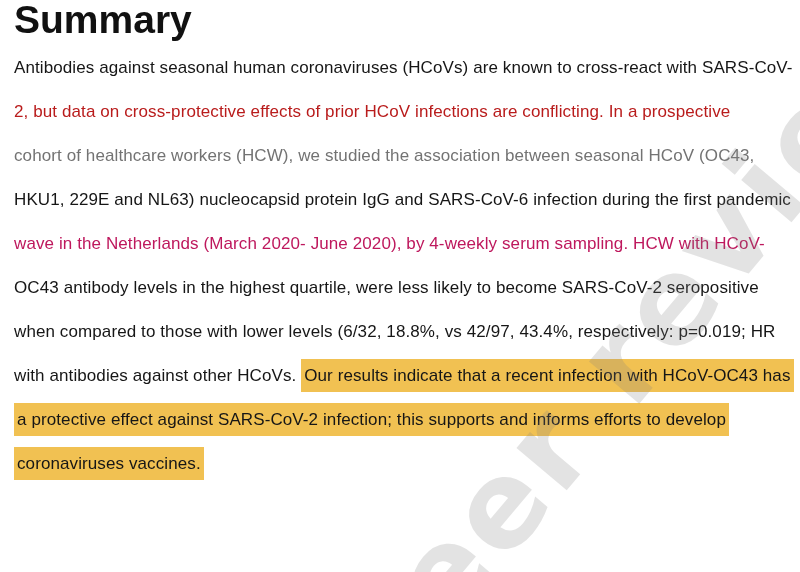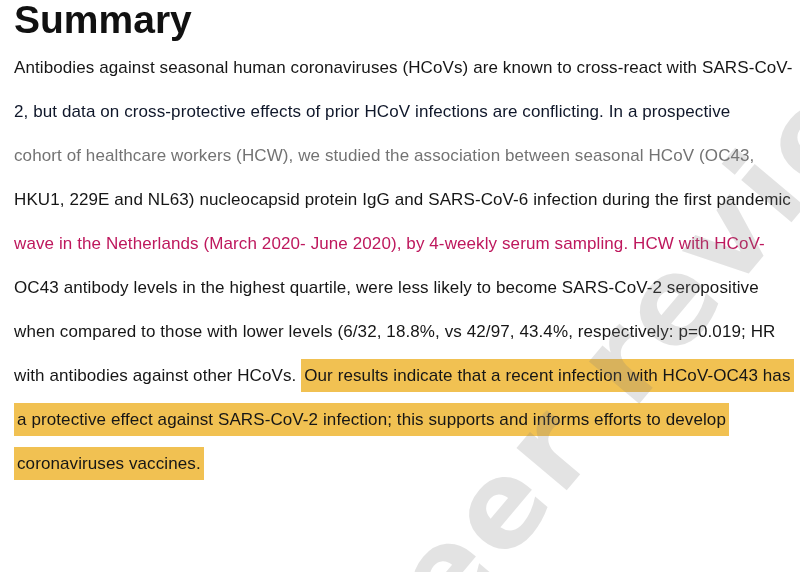--- a/index.html
+++ b/index.html
@@ -62,21 +62,21 @@
 <body>
 
 <div class="page">
 
   <div class="watermark" style="color: rgba(128, 128, 128, 0.22);">peer reviewed</div>
 
   <div class="heading">Summary</div>
 
   <div class="body-text">
       <div class="line" style="color: rgb(22, 22, 22);"><span>Antibodies against seasonal human coronaviruses (HCoVs) are known to cross-react with SARS-CoV-</span></div>
-      <div class="line" style="color: #0f172a;"><span>2, but data on cross-protective effects of prior HCoV infections are conflicting. In a prospective</span></div>
+      <div class="line" style="color: #b91c1c;"><span>2, but data on cross-protective effects of prior HCoV infections are conflicting. In a prospective</span></div>
       <div class="line" style="color: #737373;"><span>cohort of healthcare workers (HCW), we studied the association between seasonal HCoV (OC43,</span></div>
       <div class="line" style="color: rgb(22, 22, 22);"><span>HKU1, 229E and NL63) nucleocapsid protein IgG and SARS-CoV-6 infection during the first pandemic</span></div>
       <div class="line" style="color: #be185d;"><span>wave in the Netherlands (March 2020- June 2020), by 4-weekly serum sampling. HCW with HCoV-</span></div>
       <div class="line" style="color: rgb(22, 22, 22);"><span>OC43 antibody levels in the highest quartile, were less likely to become SARS-CoV-2 seropositive</span></div>
       <div class="line" style="color: rgb(22, 22, 22);"><span>when compared to those with lower levels (6/32, 18.8%, vs 42/97, 43.4%, respectively: p=0.019; HR</span></div>
       <div class="line" style="color: rgb(22, 22, 22);"><span>with antibodies against other HCoVs. </span><span class="hl" style="background: rgb(241, 193, 82); text-align: right;">Our results indicate that a recent infection with HCoV-OC43 has</span></div>
       <div class="line" style="color: rgb(22, 22, 22);"><span class="hl" style="background: rgb(241, 193, 82);">a protective effect against SARS-CoV-2 infection; this supports and informs efforts to develop</span></div>
       <div class="line" style="color: rgb(22, 22, 22);"><span class="hl" style="background: rgb(241, 193, 82);">coronaviruses vaccines.</span></div>
     </div>
 

